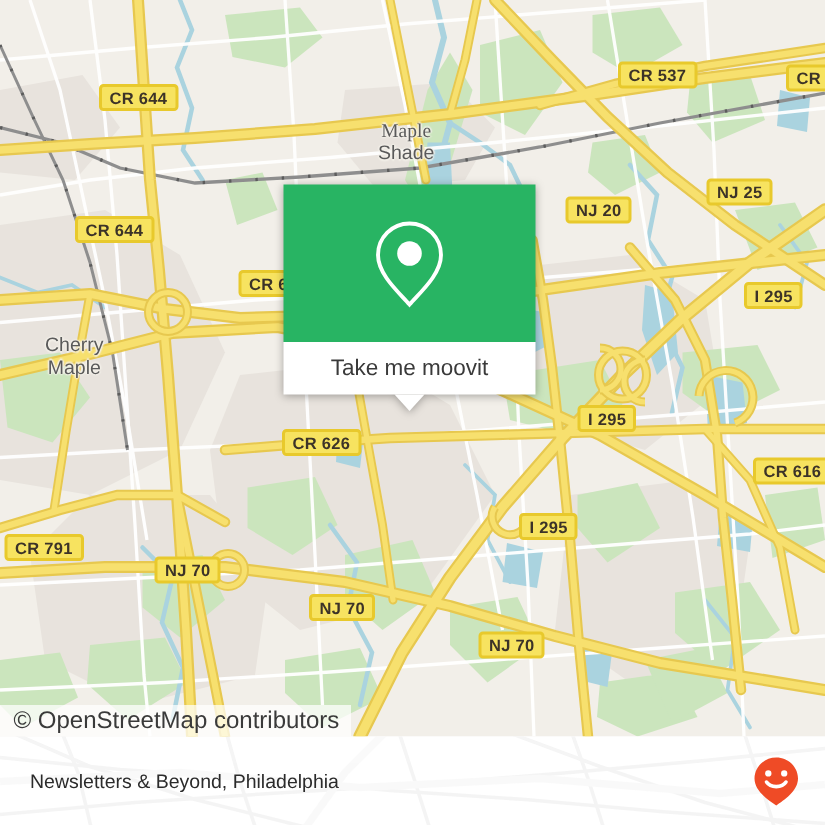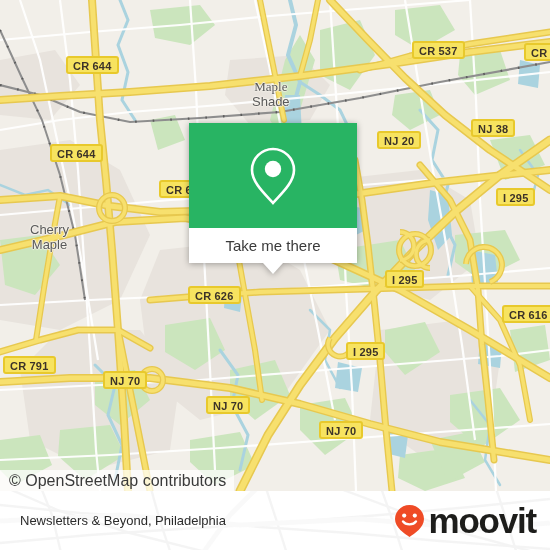--- a/index.html
+++ b/index.html
@@ -276,21 +276,21 @@
         </g>
       </g>
     </svg>
 
     <div id="shields">
         <div class="shield" style="left: 66px; top: 56px;">CR 644</div>
         <div class="shield" style="left: 412px; top: 41px;">CR 537</div>
         <div class="shield" style="left: 524px; top: 43px;">CR 6</div>
         <div class="shield" style="left: 50px; top: 144px;">CR 644</div>
         <div class="shield" style="left: 377px; top: 131px;">NJ 20</div>
-        <div class="shield" style="left: 471px; top: 119px;">NJ 38</div>
+        <div class="shield" style="left: 471px; top: 119px;">NJ 25</div>
         <div class="shield" style="left: 159px; top: 180px;">CR 6</div>
         <div class="shield" style="left: 496px; top: 188px;">I 295</div>
         <div class="shield" style="left: 188px; top: 286px;">CR 626</div>
         <div class="shield" style="left: 385px; top: 270px;">I 295</div>
         <div class="shield" style="left: 502px; top: 305px;">CR 616</div>
         <div class="shield" style="left: 346px; top: 342px;">I 295</div>
         <div class="shield" style="left: 3px; top: 356px;">CR 791</div>
         <div class="shield" style="left: 103px; top: 371px;">NJ 70</div>
         <div class="shield" style="left: 206px; top: 396px;">NJ 70</div>
         <div class="shield" style="left: 319px; top: 421px;">NJ 70</div>
@@ -308,21 +308,21 @@
       </div>
 
     <div id="popup">
       <div id="popup-green">
         <svg width="52" height="62" viewBox="0 0 52 62">
           <path d="M26 4 C14.4 4 5 13.4 5 25 C5 38 19 50 26 58 C33 50 47 38 47 25 C47 13.4 37.6 4 26 4 Z" fill="none" stroke="#ffffff" stroke-width="2.6"></path>
           <circle cx="26" cy="24" r="8.2" fill="#ffffff"></circle>
         </svg>
       </div>
       <div id="popup-cta">
-        <span>Take me there</span>
+        <span>Take me moovit</span>
       </div>
       <div id="popup-tail"></div>
     </div>
 
     <div id="attribution">
       <span>© OpenStreetMap contributors</span>
     </div>
   </div>
 
   <div id="footer">
@@ -348,16 +348,15 @@
       <span>Newsletters &amp; Beyond, Philadelphia</span>
     </div>
 
     <div id="footer-logo">
       <svg width="33" height="34" viewBox="0 0 33 34" style="margin-right:2px;">
         <path d="M16.5 1 C8.5 1 2 7.3 2 15 C2 23.5 11.5 29.5 16.5 33 C21.5 29.5 31 23.5 31 15 C31 7.3 24.5 1 16.5 1 Z" fill="#ef4b26"></path>
         <circle cx="11.2" cy="11.6" r="2.1" fill="#ffffff"></circle>
         <circle cx="21.8" cy="11.6" r="2.1" fill="#ffffff"></circle>
         <path d="M10 17.4 C12.6 21.4 20.4 21.4 23 17.4" fill="none" stroke="#ffffff" stroke-width="2.4" stroke-linecap="round"></path>
       </svg>
-      <span style="font-size:35px;font-weight:bold;color:#1d1d1b;letter-spacing:-1.2px;line-height:1;">moovit</span>
     </div>
   </div>
 </div>
 
 </body></html>

